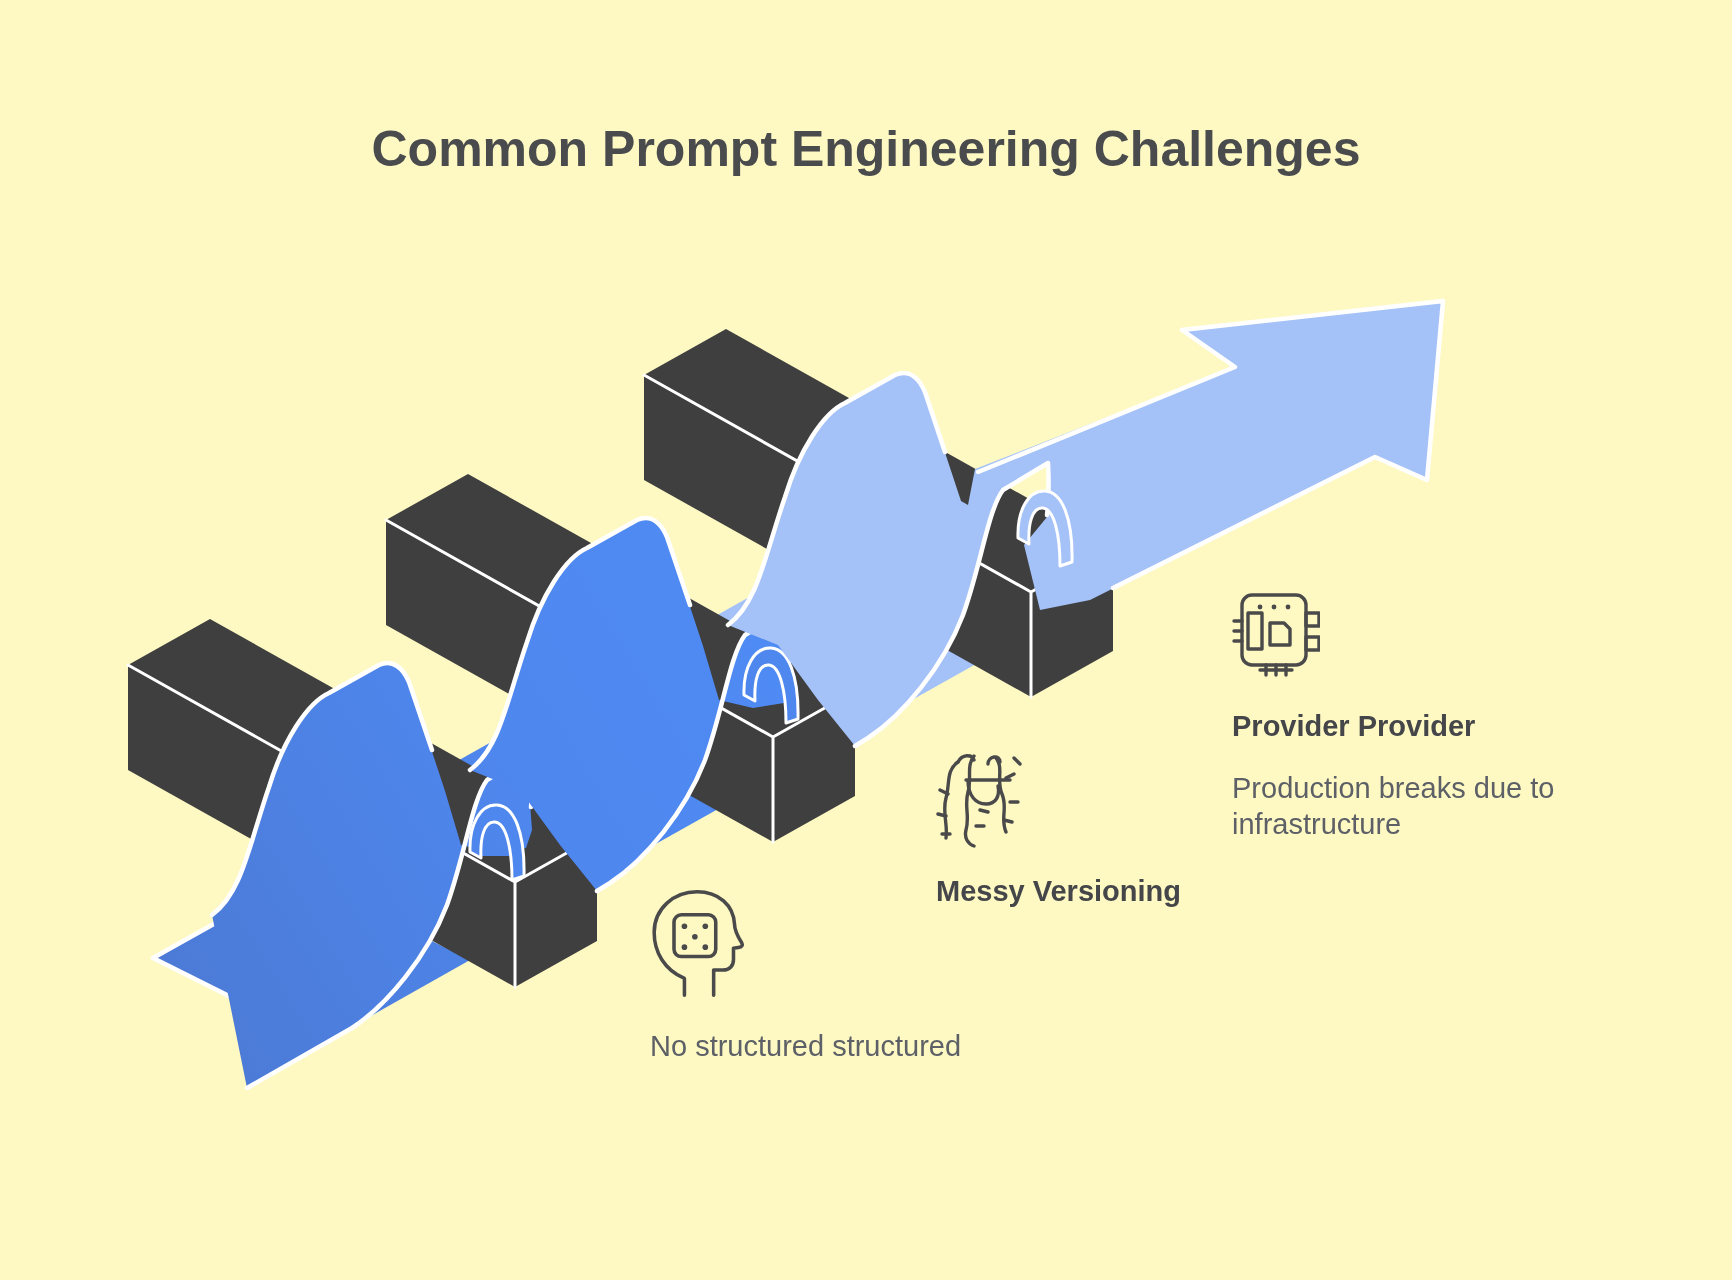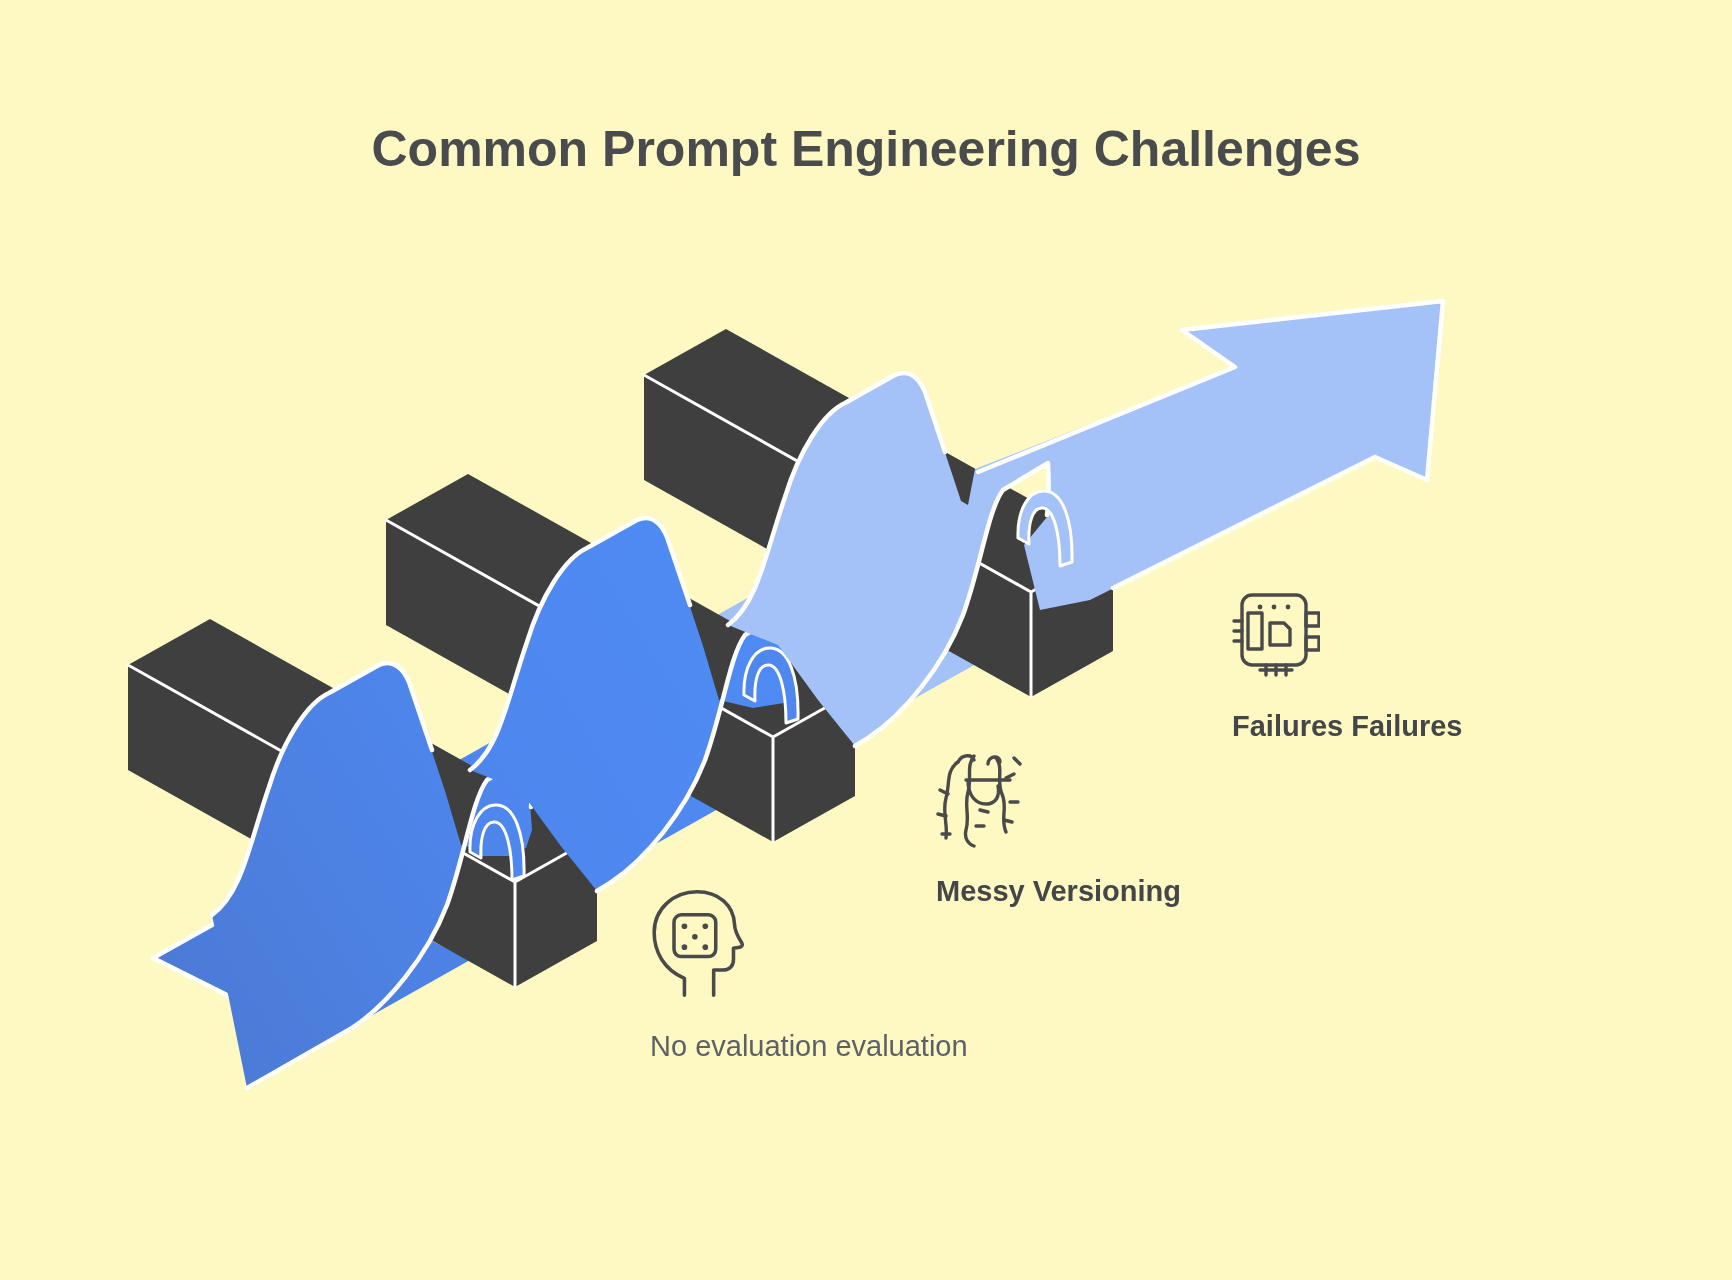--- a/index.html
+++ b/index.html
@@ -101,21 +101,21 @@
       <path class="ic" d="M 33,103 L 33,87 C 14,79 4,62 4,43 C 4,20 23,4 45,4 C 66,4 80,17 81,35
                           C 81,39 83,45 88,53 C 89,55 88,57 86,57 L 80,58 L 80,69
                           C 80,75 76,79 70,79 L 61,79 L 61,103"></path>
       <rect class="ic" x="23" y="26" width="40" height="40" rx="7"></rect>
       <circle class="icf" cx="33" cy="37" r="2.7"></circle>
         <circle class="icf" cx="53" cy="37" r="2.7"></circle>
       <circle class="icf" cx="43" cy="47" r="2.7"></circle>
       <circle class="icf" cx="33" cy="57" r="2.7"></circle>
         <circle class="icf" cx="53" cy="57" r="2.7"></circle>
     </svg>
-    <div class="desc" style="margin-top:26px;">No evaluation evaluation</div>
+    <div class="desc" style="margin-top:26px;">No structured structured</div>
   </div>
 
   <div class="challenge" style="left:936px;top:750px;width:420px;">
     <svg class="icon" width="97" height="100" viewBox="0 0 97 100">
       <path class="ic" d="M 22,12 C 10,20 14,34 10,48 C 6,62 12,74 10,88"></path>
       <path class="ic" d="M 38,6 C 30,16 36,28 32,42 C 28,56 34,66 30,80 C 28,88 32,94 38,96"></path>
       <path class="ic" d="M 60,8 C 68,18 60,30 66,44 C 72,58 64,68 70,82"></path>
       <path class="ic" d="M 30,30 L 74,30 M 32,30 C 32,46 40,54 50,54 C 60,54 64,46 62,36"></path>
       <path class="ic" d="M 22,12 C 26,4 36,4 38,10 M 52,14 C 52,6 64,4 64,12"></path>
       <path class="ic" d="M 4,40 L 12,44 M 2,64 L 10,66 M 6,84 L 14,84 M 44,60 L 52,62
@@ -130,16 +130,17 @@
       <circle class="icf" cx="28" cy="20" r="2.4"></circle>
         <circle class="icf" cx="42" cy="20" r="2.4"></circle>
         <circle class="icf" cx="56" cy="20" r="2.4"></circle>
       <rect class="ic" x="16" y="26" width="14" height="36"></rect>
       <path class="ic" d="M 2,34 L 10,34 M 2,44 L 10,44 M 2,54 L 10,54"></path>
       <path class="ic" d="M 38,36 L 52,36 L 58,42 L 58,58 L 38,58 Z"></path>
       <rect class="ic" x="74" y="26" width="13" height="13"></rect>
       <rect class="ic" x="74" y="50" width="13" height="13"></rect>
       <path class="ic" d="M 34,78 L 34,88 M 44,78 L 44,88 M 54,78 L 54,88 M 28,83 L 60,83"></path>
     </svg>
-    <div class="heading" style="margin-top:31px;">Failures Failures</div>
+    <div class="heading" style="margin-top:31px;">Provider Provider</div>
+    <div class="desc" style="margin-top:26px;">Production breaks due to infrastructure</div>
   </div>
 
 </div>
 
 </body></html>

